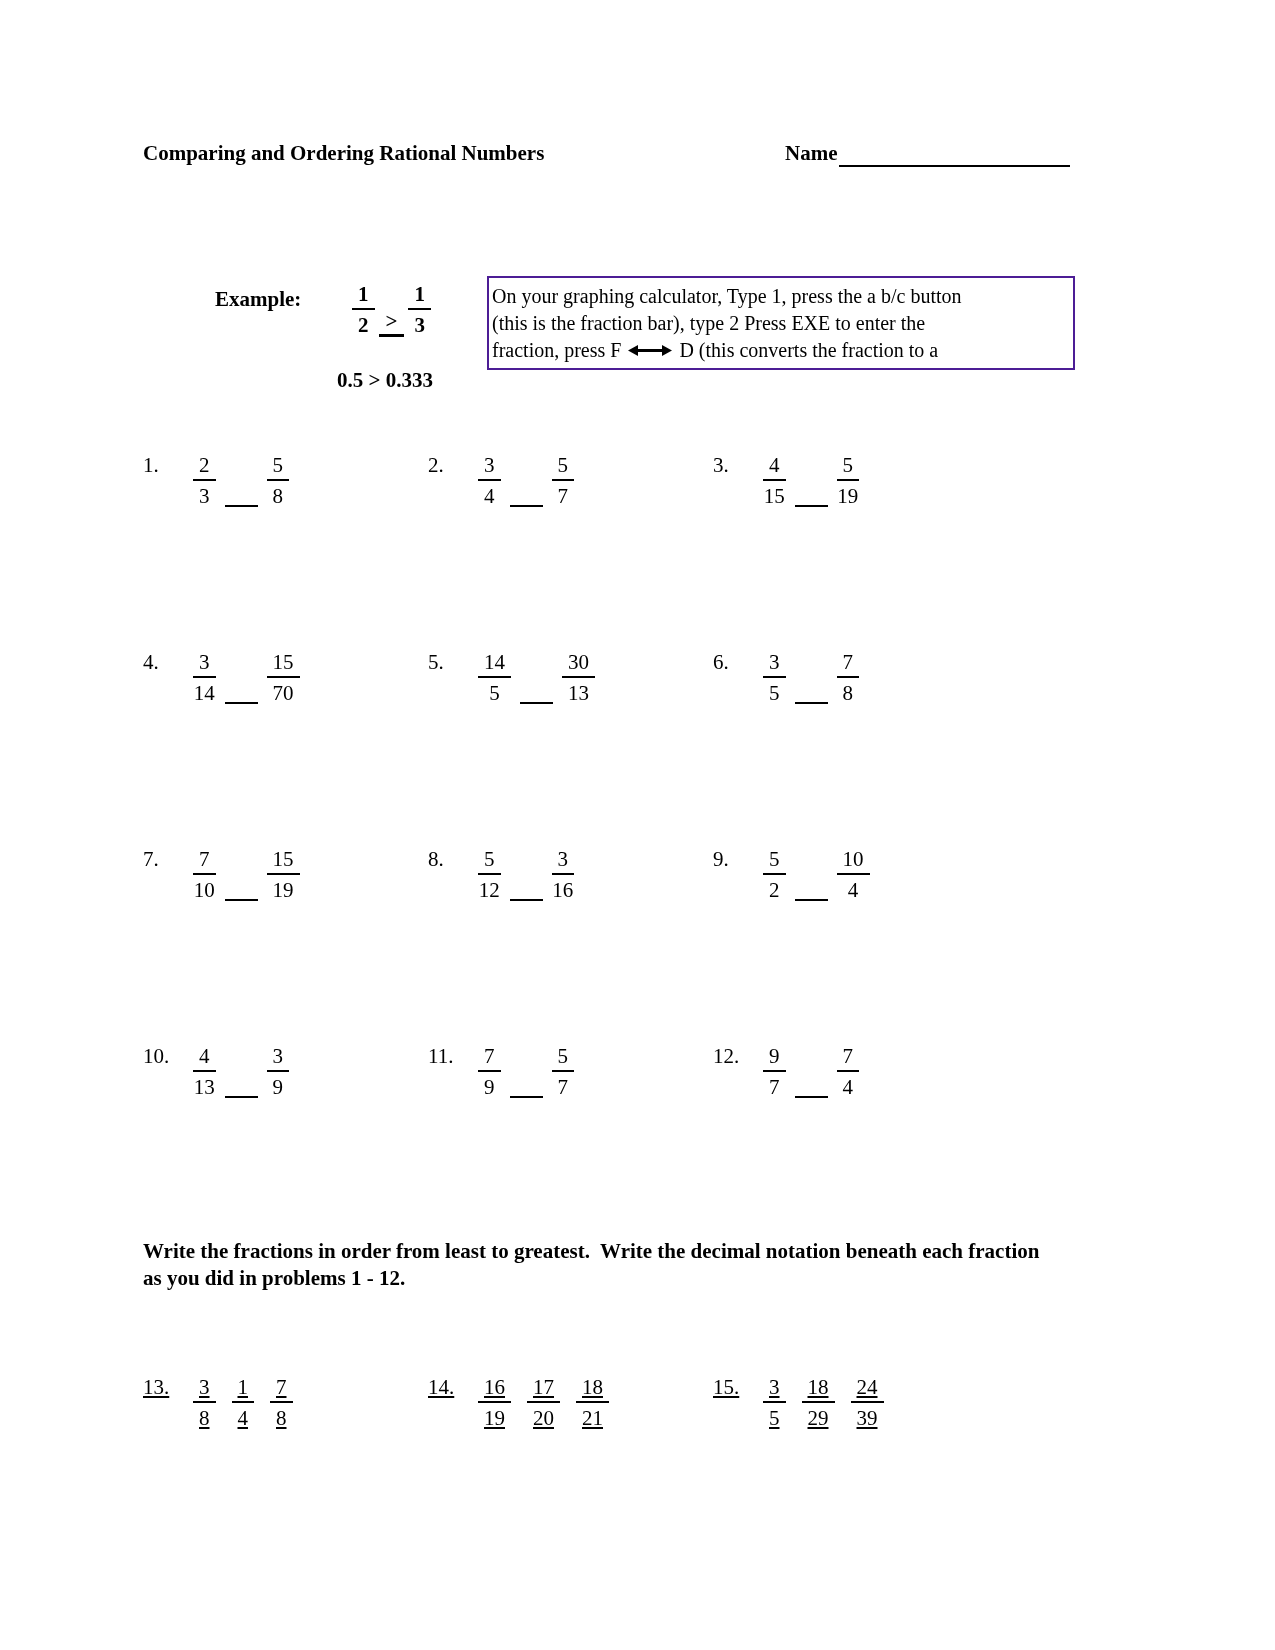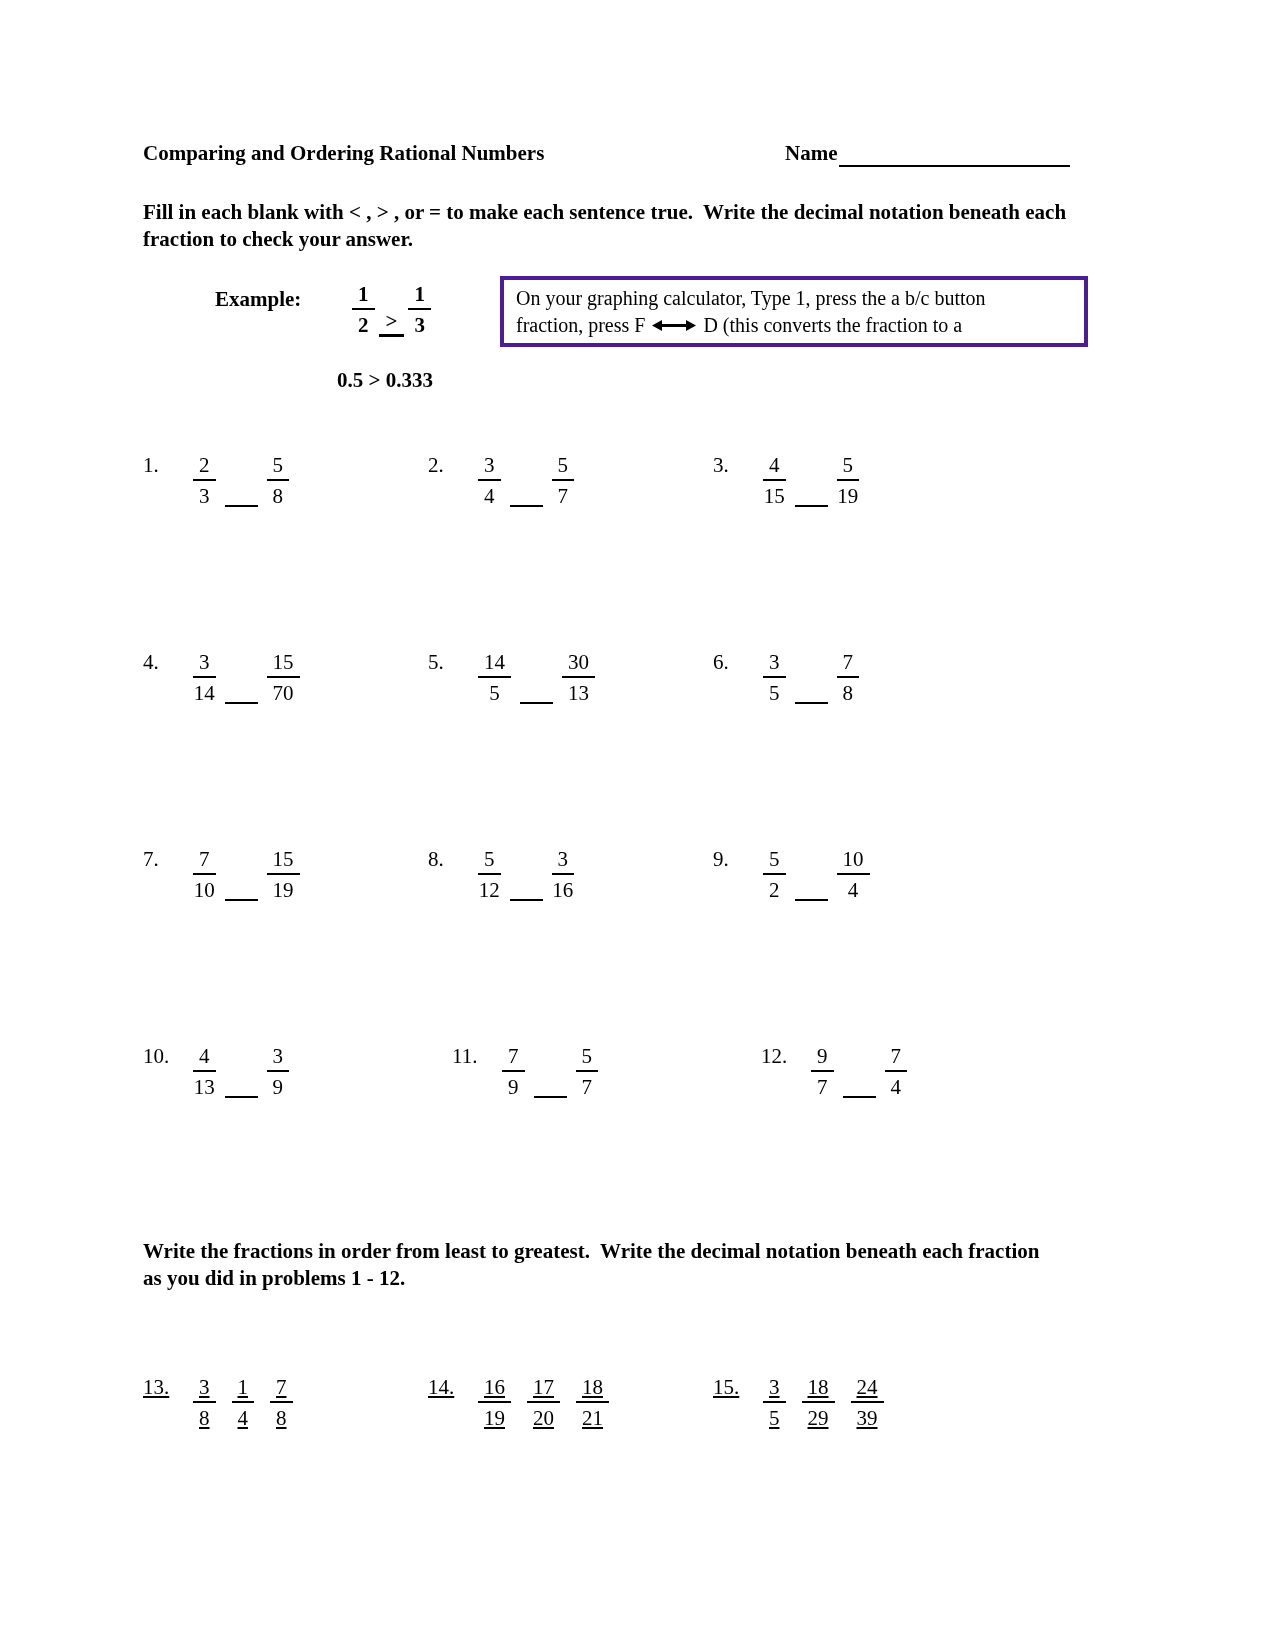--- a/index.html
+++ b/index.html
@@ -24,39 +24,39 @@
   
   .instructions { position:absolute; left:143px; font-weight:bold; font-size:21px; line-height:27px; }
   .instructions-1 { top:199px; width:925px; }
   .instructions-2 { top:1238px; width:905px; }
 
   
   .example-label { position:absolute; left:215px; top:287px; font-weight:bold; }
   .example-compare { position:absolute; left:352px; top:281px; display:flex; align-items:flex-start; font-weight:bold; }
   .decimal-check { position:absolute; left:337px; top:368px; font-weight:bold; }
   .calc-box {
-    position:absolute; left:500px; top:276px; width:588px;
-    border:4px solid #4c1d95;
-    padding:5px 12px 4px 12px;
+    position:absolute; left:487px; top:276px; width:588px;
+    border:2px solid #4c1d95;
+    padding:5px 12px 4px 3px;
     font-size:20px; line-height:27px;
   }
   .calc-box .underlined { text-decoration:underline; }
   .arrow-icon { display:inline-block; vertical-align:middle; margin:0 2px 3px 2px; }
 
   
   .frac { display:inline-flex; flex-direction:column; align-items:center; }
   .frac .num { display:block; border-bottom:2px solid #000; padding:0 6px 1px 6px; line-height:26px; min-width:18px; text-align:center; }
   .frac .den { display:block; padding-top:2px; line-height:26px; text-align:center; }
 
   
   .prob-row { position:absolute; left:143px; width:950px; display:grid; grid-template-columns:285px 285px 285px; }
   .row-1 { top:452px; }
   .row-2 { top:649px; }
   .row-3 { top:846px; }
-  .row-4 { top:1043px;gap:24px; }
+  .row-4 { top:1043px; }
   .row-order { top:1374px;text-decoration:underline; }
   .problem { display:flex; align-items:flex-start; }
   .pnum { width:50px; line-height:26px; flex:0 0 auto; }
   .blank { width:33px; border-bottom:2.5px solid #000; align-self:flex-end; margin:0 9px 2px 9px; height:0; }
 
   
   .problem.ordering .frac { margin-right:16px; }
 
   .ex-blank {
     border-bottom:3px solid #000;
@@ -71,38 +71,38 @@
 <body>
 
 <div class="page">
 
   <div class="title">Comparing and Ordering Rational Numbers</div>
   <div class="name-block">
     <span class="name-label">Name</span>
     <span class="name-line"></span>
   </div>
 
-  <div class="instructions instructions-1">Fill in each blank with &lt; , &gt; , or = to make each sentence true.&nbsp; Write the decimal notation beneath each fraction to check your answer.</div>
 
   <div class="example-label">Example:</div>
   <div class="example-compare">
     <span class="frac">
       <span class="num">1</span>
       <span class="den">2</span>
     </span>
     <span class="ex-blank">&gt;</span>
     <span class="frac">
       <span class="num">1</span>
       <span class="den">3</span>
     </span>
   </div>
   <div class="decimal-check">0.5 &gt; 0.333</div>
 
   <div class="calc-box">
     <div>On your graphing calculator, Type 1, press the a b/c button</div>
+    <div>(this is the fraction bar), type 2 Press EXE to enter the</div>
     <div>
       <span>fraction, press F</span>
       <svg class="arrow-icon" width="44" height="13" viewBox="0 0 44 13">
         <line x1="7" y1="6.5" x2="37" y2="6.5" stroke="#000" stroke-width="3"></line>
         <polygon points="0,6.5 10,1 10,12" fill="#000"></polygon>
         <polygon points="44,6.5 34,1 34,12" fill="#000"></polygon>
       </svg>
       <span>D (this converts the fraction to a</span>
     </div>
   </div>

